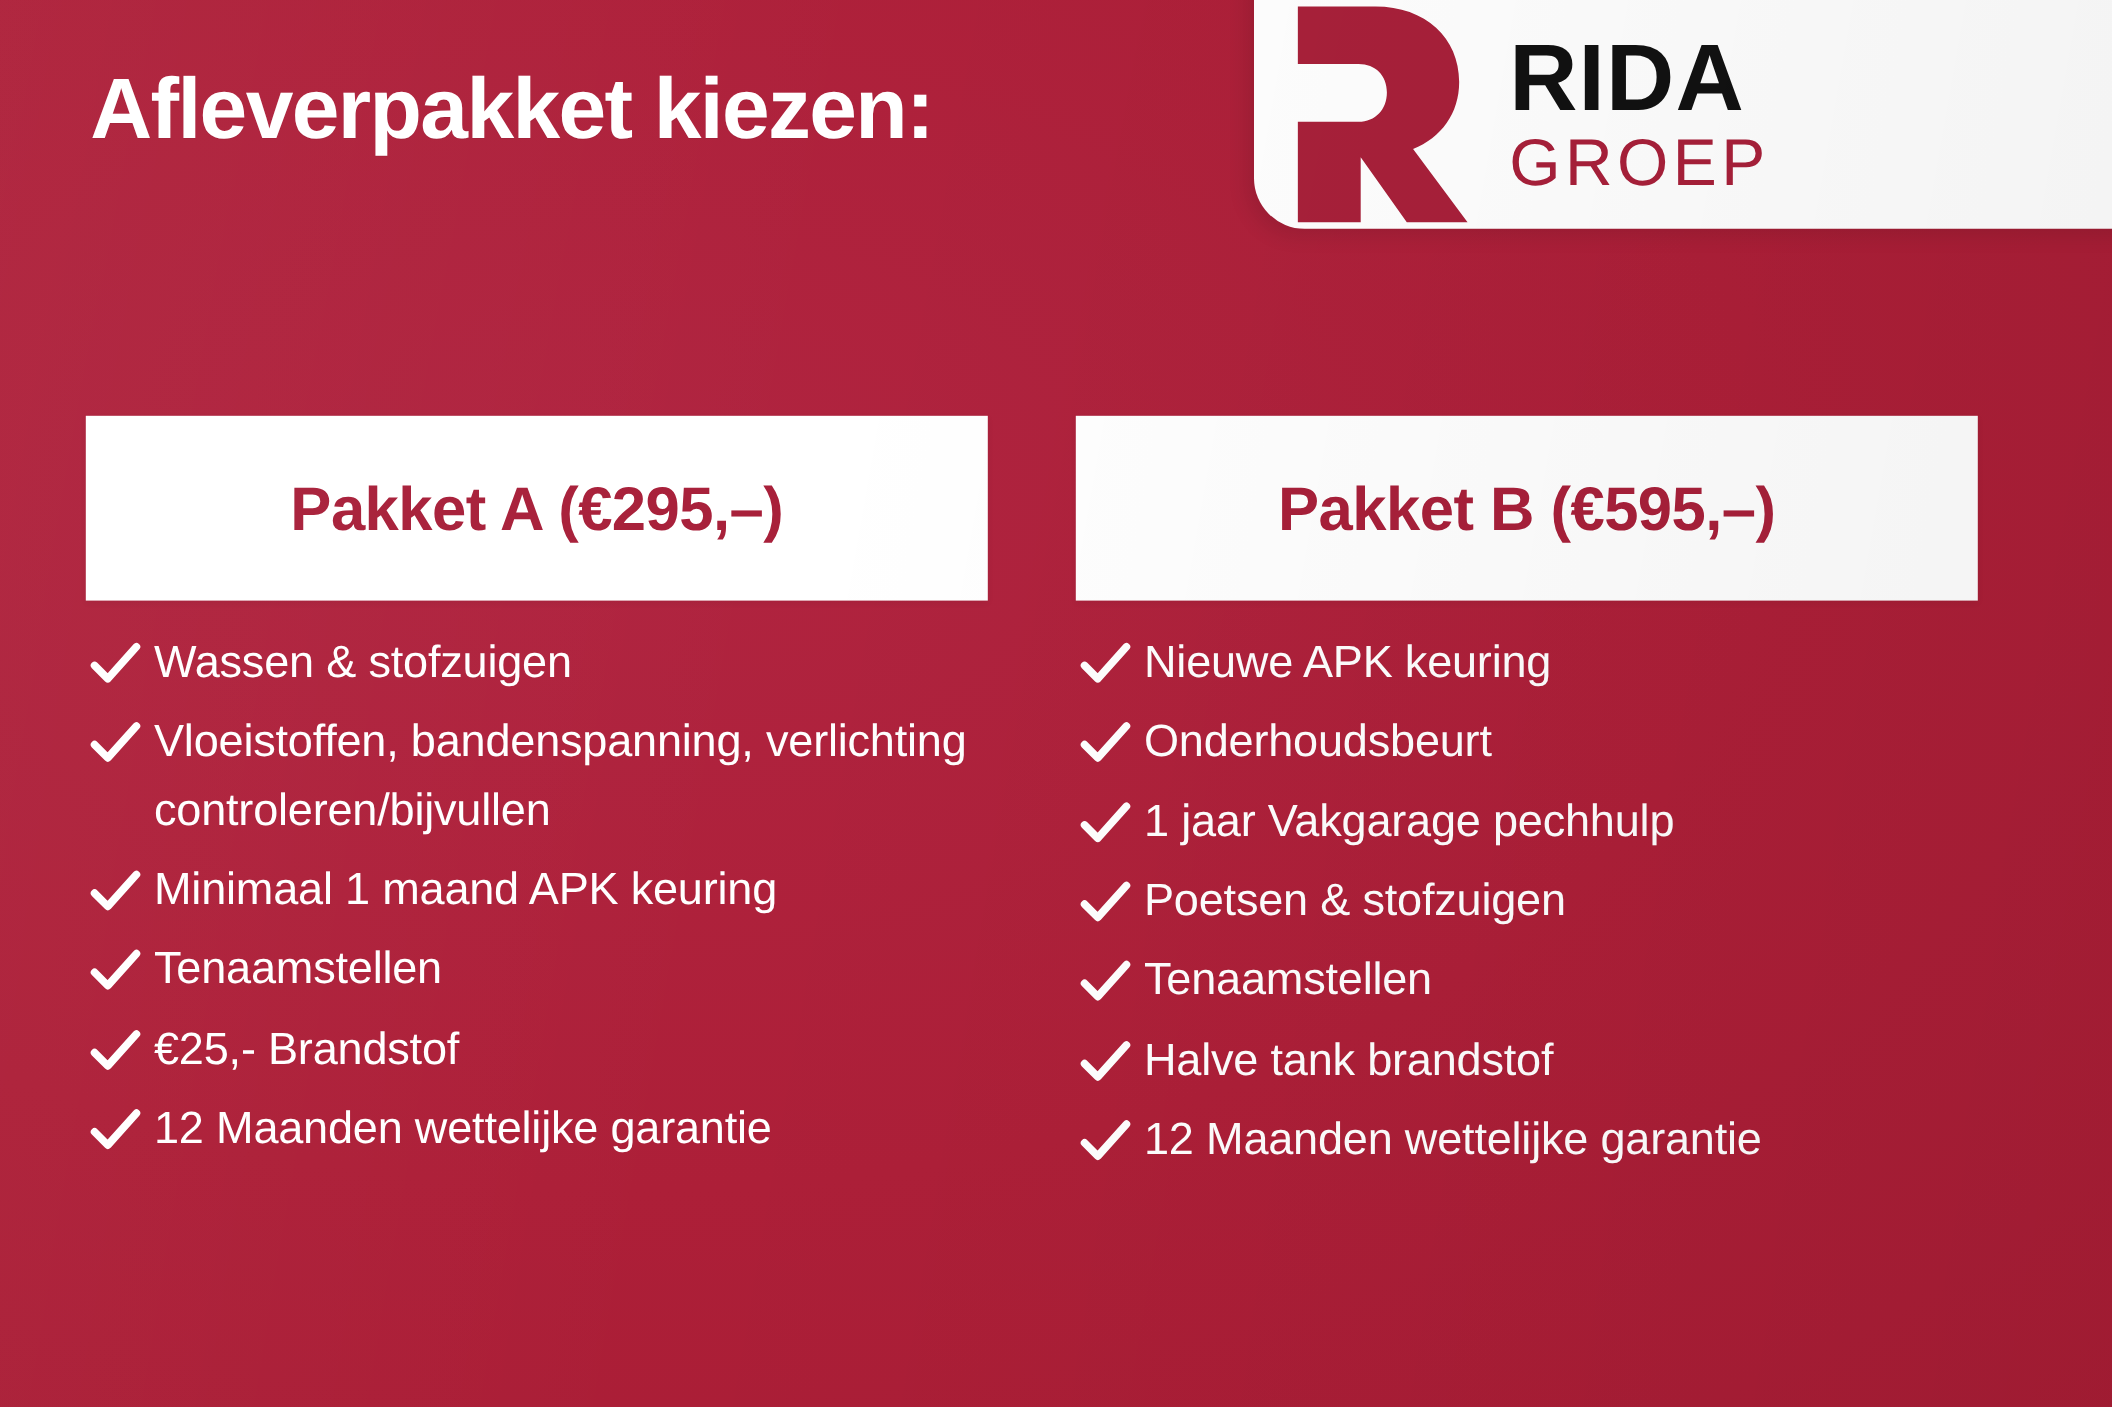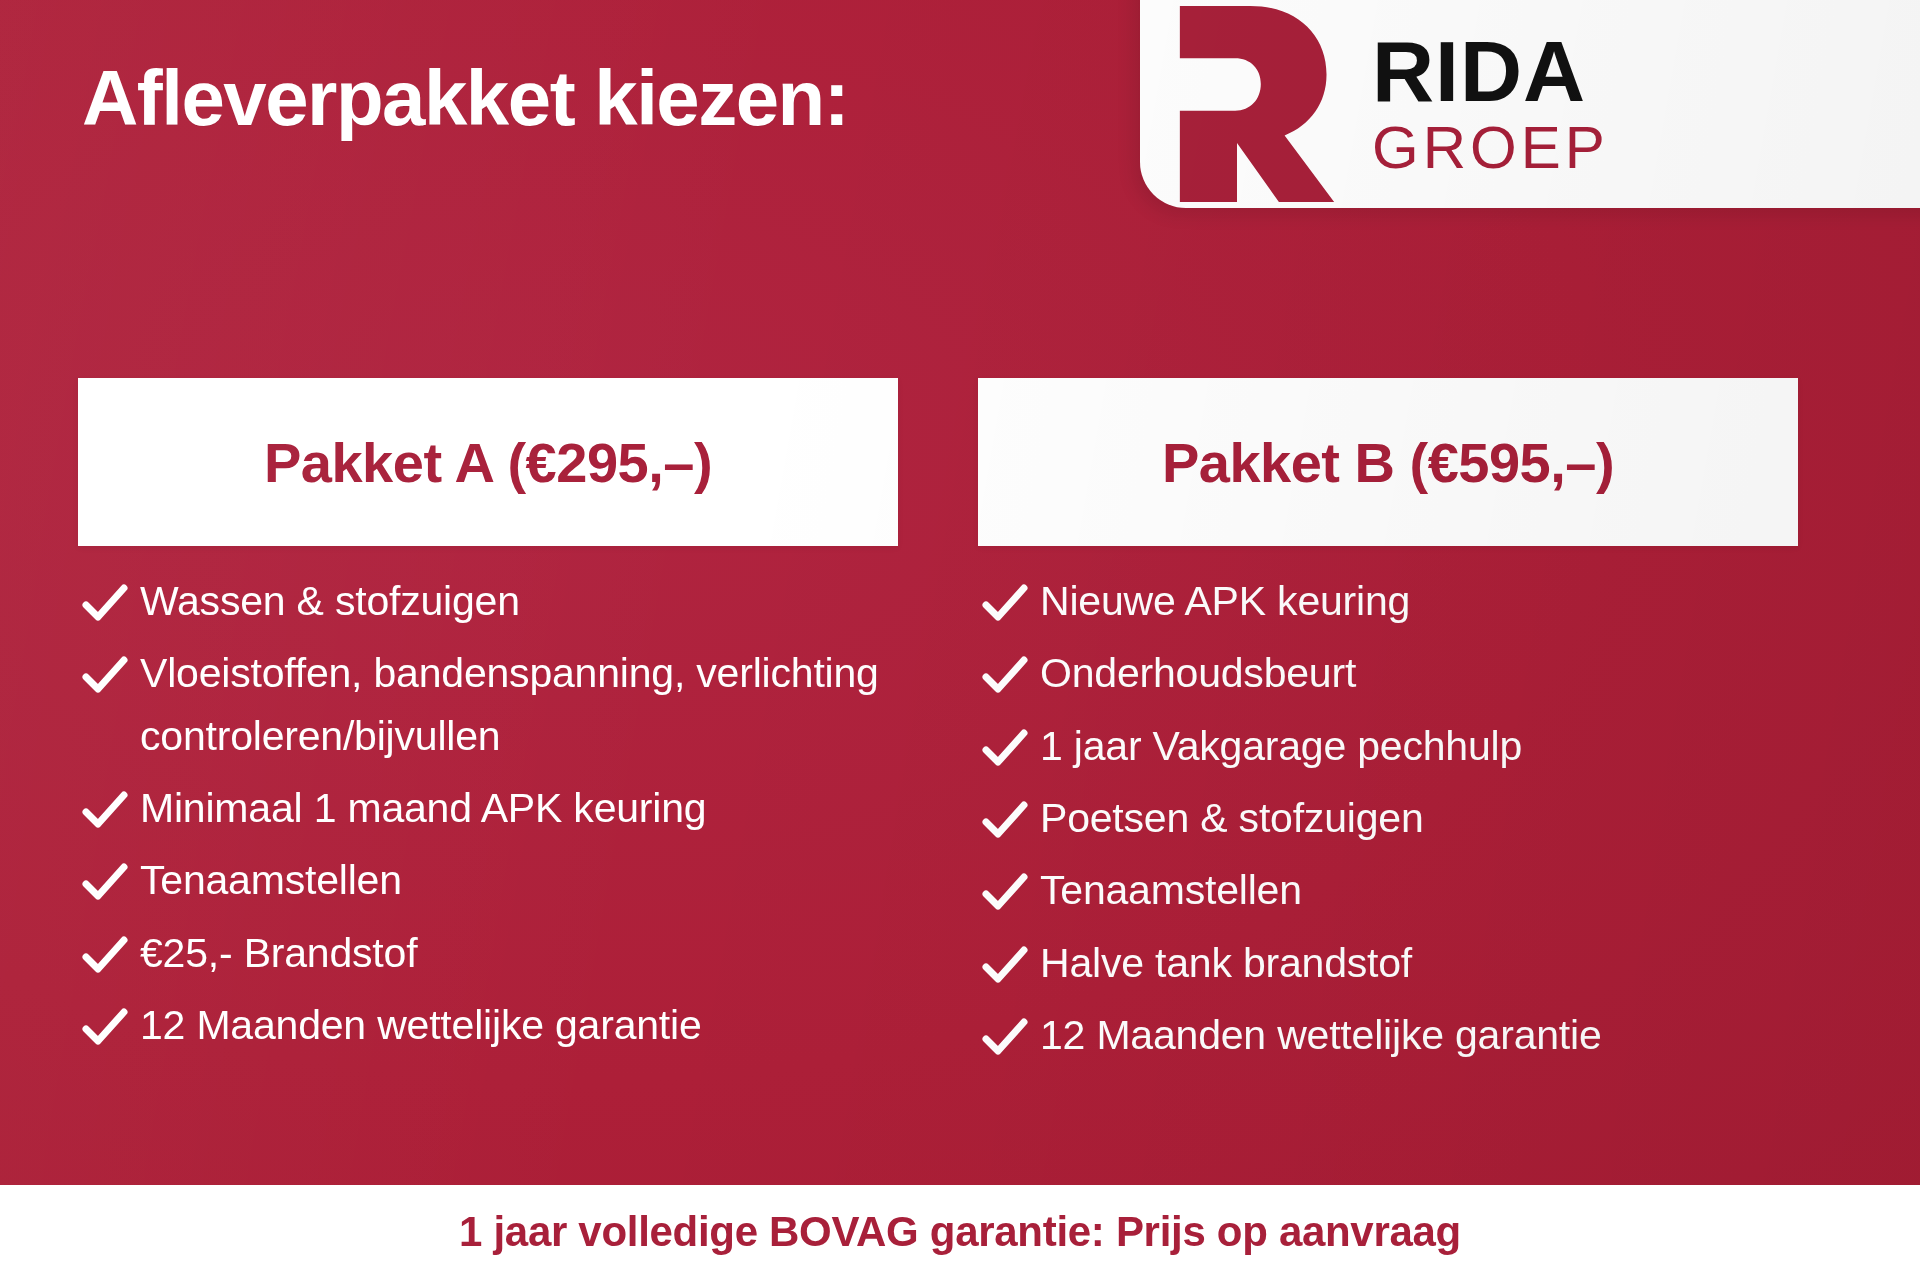--- a/index.html
+++ b/index.html
@@ -330,17 +330,14 @@
           </span>
           <span class="feature-text">12 Maanden wettelijke garantie</span>
         </li>
       </ul>
     </div>
 
   </div>
 
   <div class="sheen"></div>
 
-  <div class="footer-bar">
-    <span class="footer-text">1 jaar volledige BOVAG garantie: Prijs op aanvraag</span>
-  </div>
 
 </div>
 
 </body></html>

